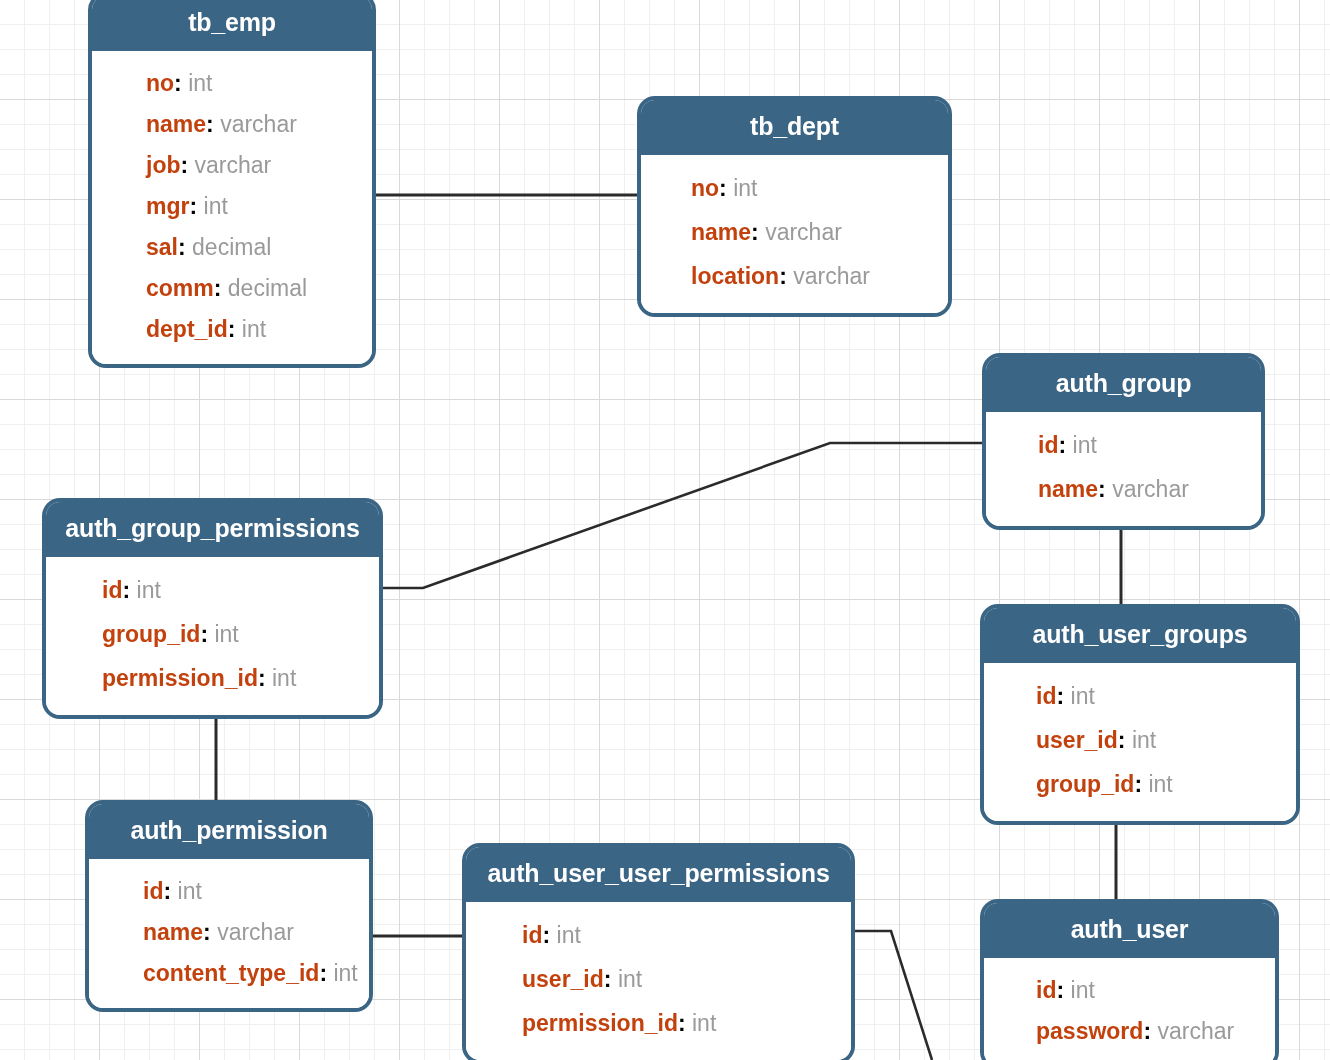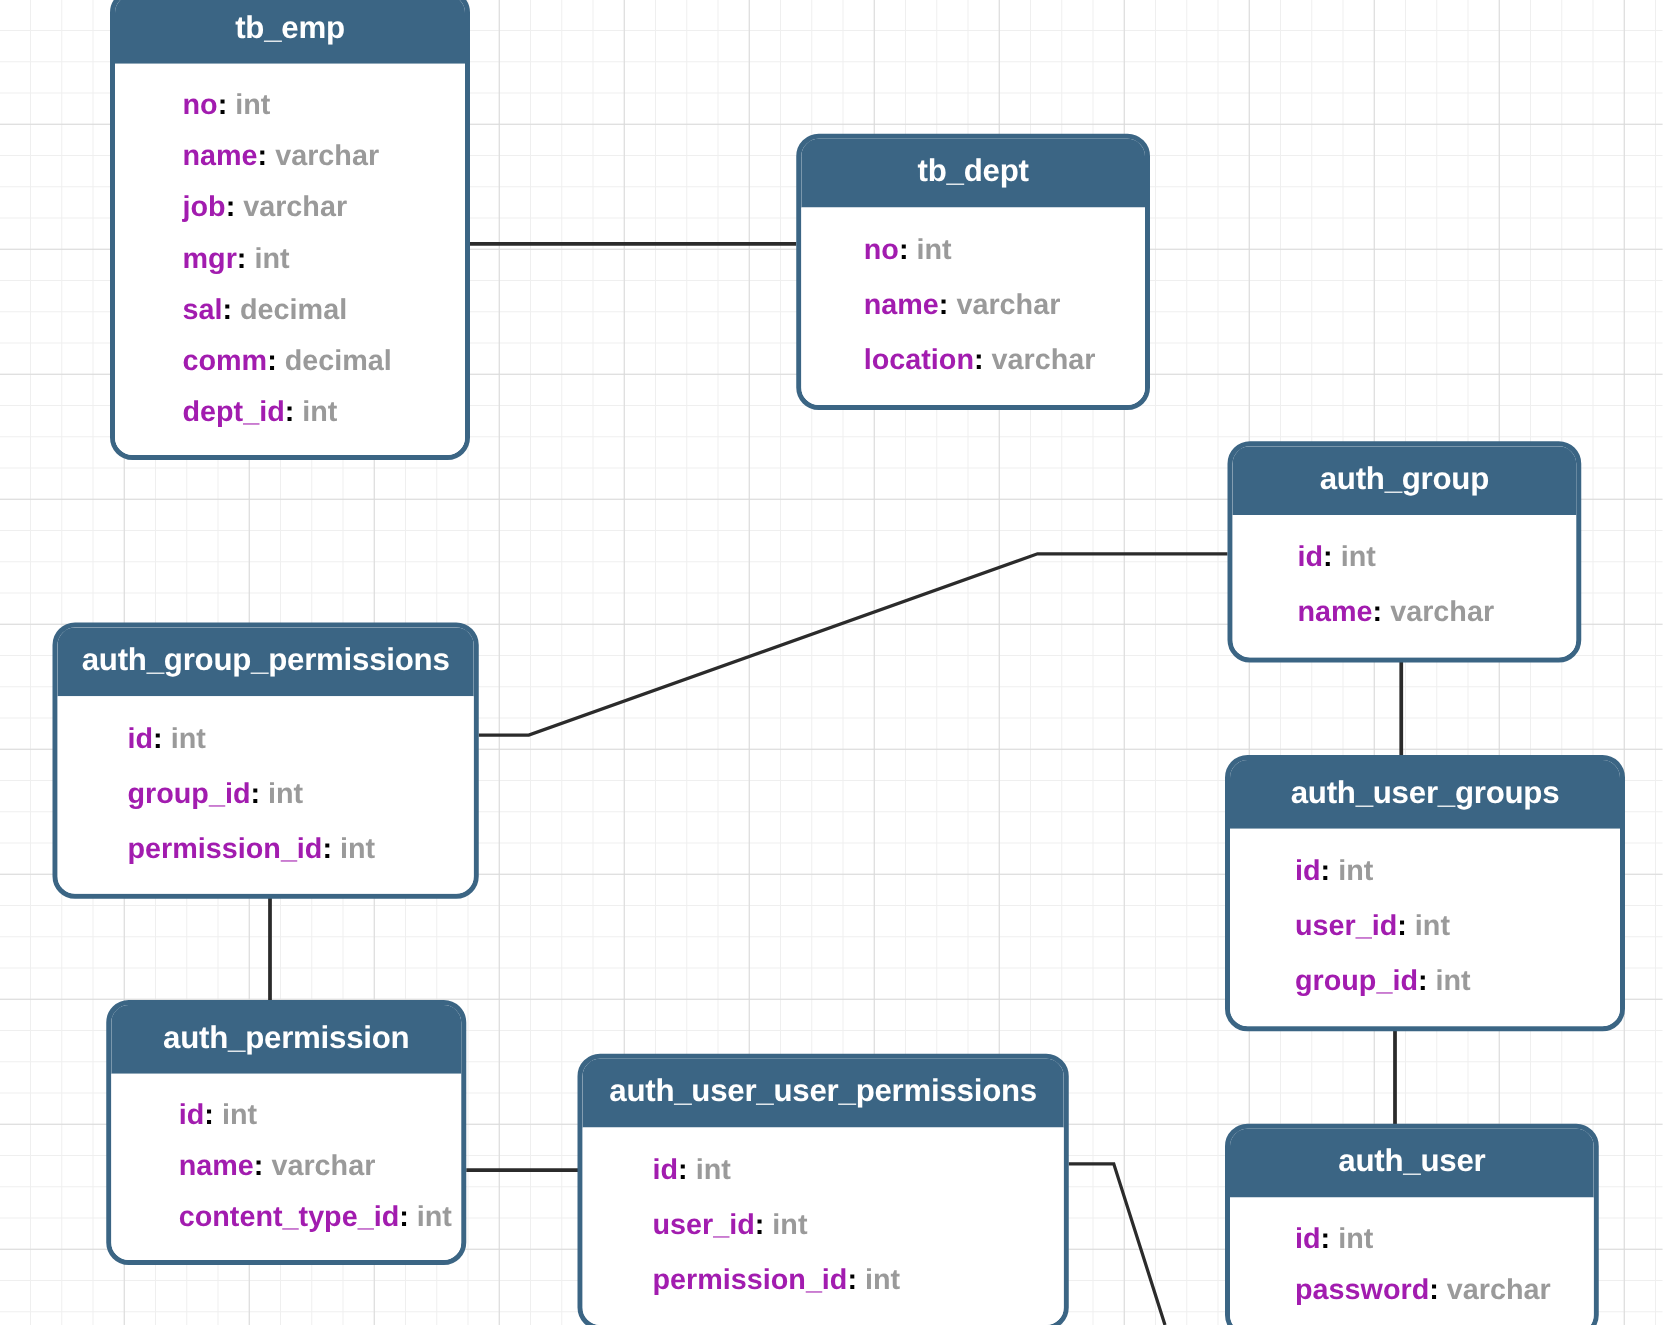--- a/index.html
+++ b/index.html
@@ -66,27 +66,27 @@
     padding: 12px 0 14px 0;
   }
   .field {
     font-size: 23px;
     line-height: 1;
     padding: 9px 10px 9px 54px;
     white-space: nowrap;
     color: #000000;
     font-weight: bold;
   }
-  .field .fname { color: #a21caf; font-weight: bold; }
+  .field .fname { color: #c2410c; font-weight: bold; }
   .field .fcolon { color: #000000; font-weight: bold; }
-  .field .ftype { color: #9a9a9a; font-weight: bold; }
+  .field .ftype { color: #9a9a9a; font-weight: normal; }
 
   
   #e-tb_emp              { left: 88px;  top: -8px;  width: 288px; }
-  #e-tb_dept             { left: 637px; top: 107px; width: 283px; }
+  #e-tb_dept             { left: 637px; top: 96px; width: 315px; }
   #e-auth_group          { left: 982px; top: 353px; width: 283px; }
   #e-auth_group_permissions { left: 42px; top: 498px; width: 341px; }
   #e-auth_user_groups    { left: 980px; top: 604px; width: 320px; }
   #e-auth_permission     { left: 85px;  top: 800px; width: 288px; }
   #e-auth_user_user_permissions { left: 462px; top: 843px; width: 393px; }
   #e-auth_user          { left: 980px; top: 899px; width: 299px; }
 
   #e-auth_group_permissions .field,
   #e-auth_user_user_permissions .field { padding-left: 56px; }
   #e-tb_dept .field { padding-left: 50px; }

